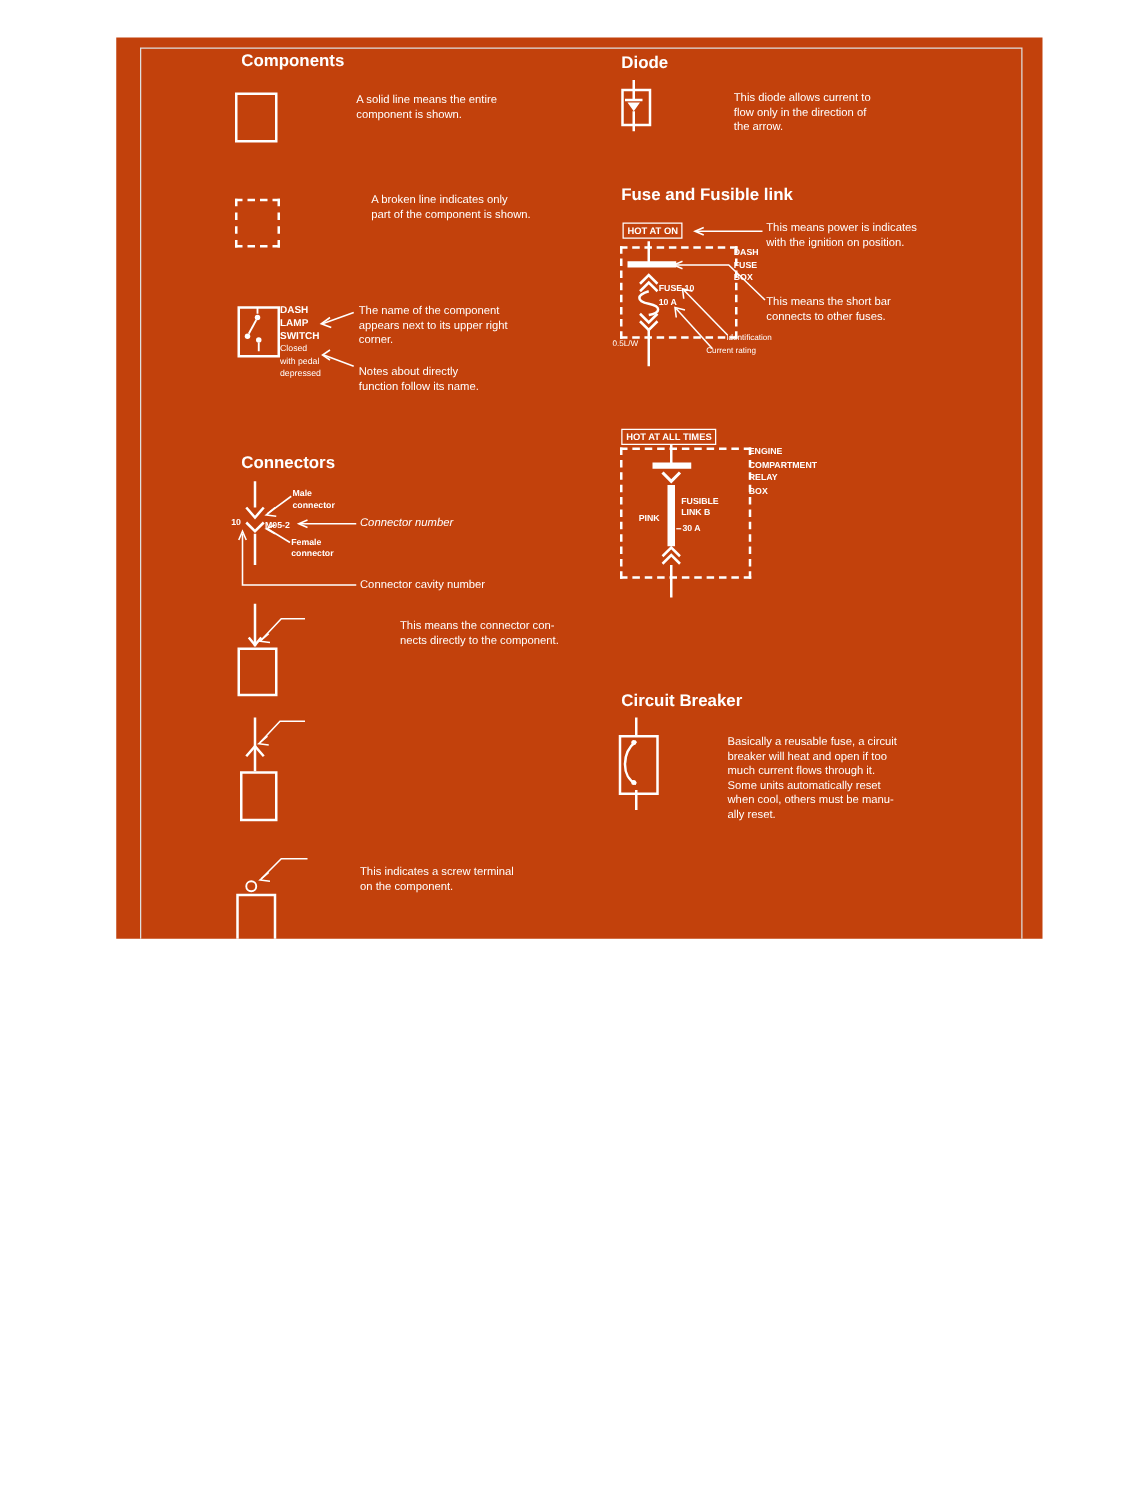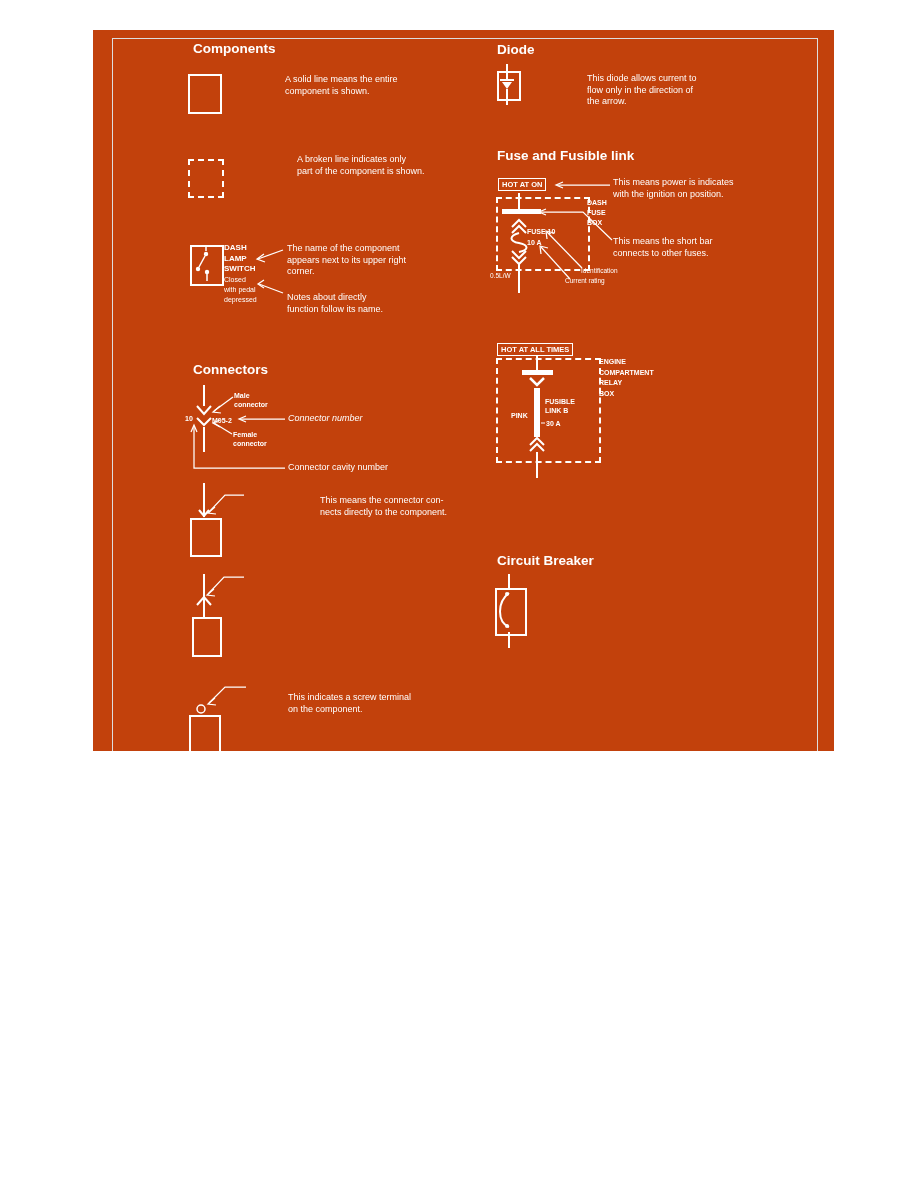--- a/index.html
+++ b/index.html
@@ -209,15 +209,21 @@
 COMPARTMENT
 RELAY
 BOX</div>
   <div class="abs sb" style="left:418px;top:381px;">PINK</div>
   <div class="abs sb" style="left:452px;top:367px;">FUSIBLE
 LINK B</div>
   <div class="abs sb" style="left:453px;top:389px;">30 A</div>
 
   <div class="abs h" style="left:404px;top:510px;margin-top:13px;">Circuit Breaker</div>
   <div class="abs rect" style="left:402px;top:558px;width:28px;height:44px;"></div>
+  <div class="abs txt" style="left:489px;top:558px;">Basically a reusable fuse, a circuit
+breaker will heat and open if too
+much current flows through it.
+Some units automatically reset
+when cool, others must be manu-
+ally reset.</div>
 
   <div class="abs figcode" style="left:676px;top:727px;">YGI-006A</div>
 </div>
 
 </body></html>

